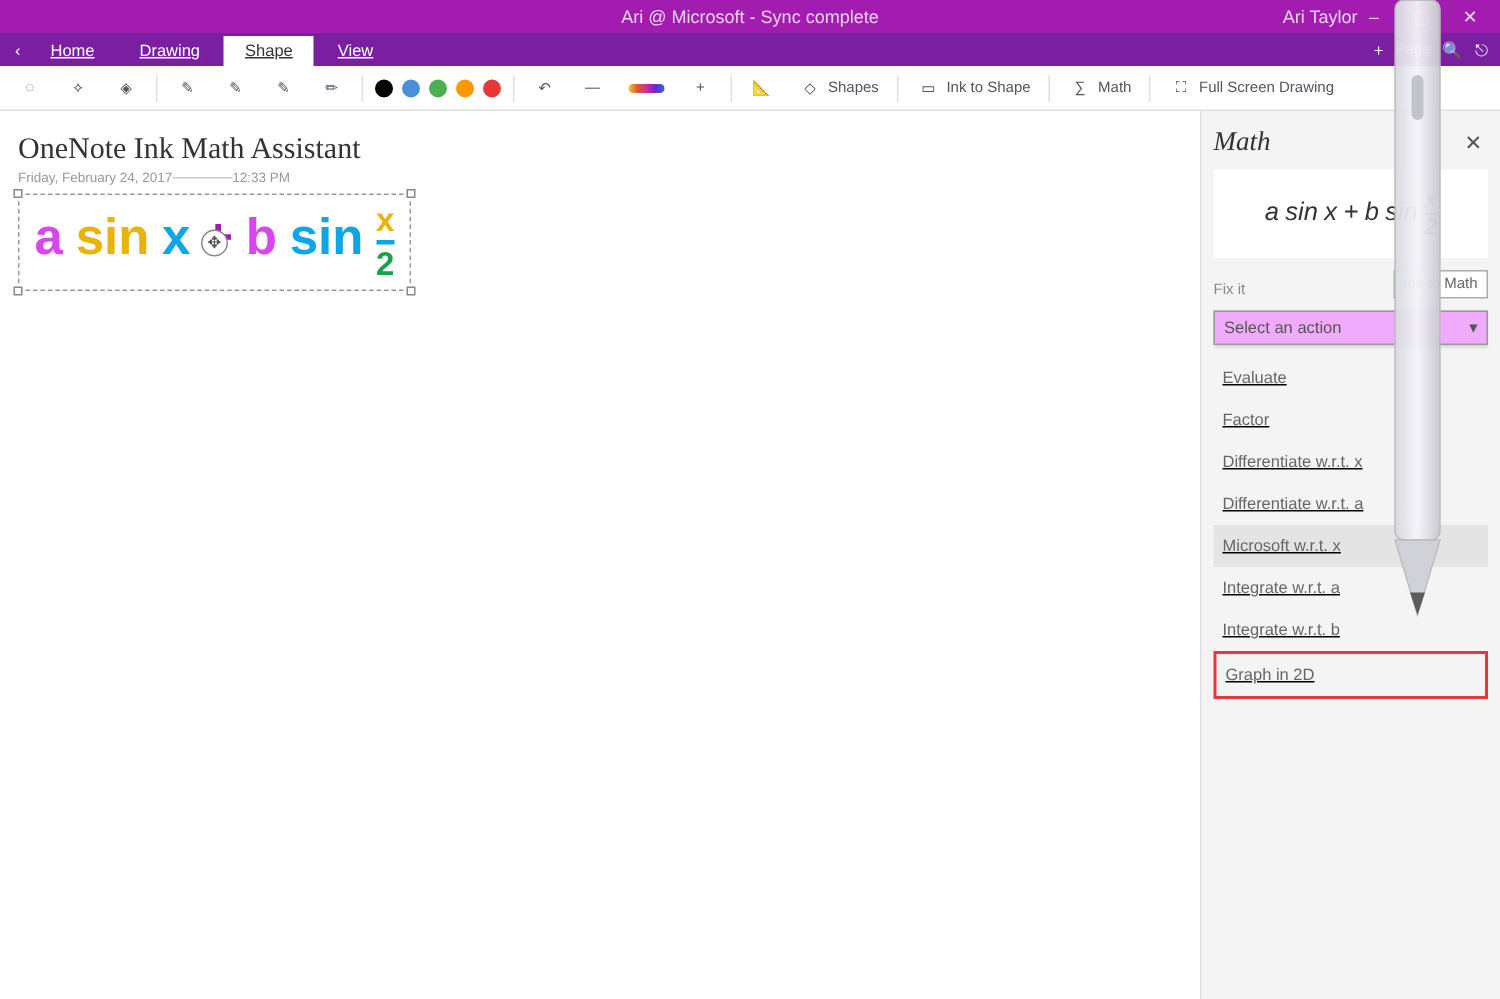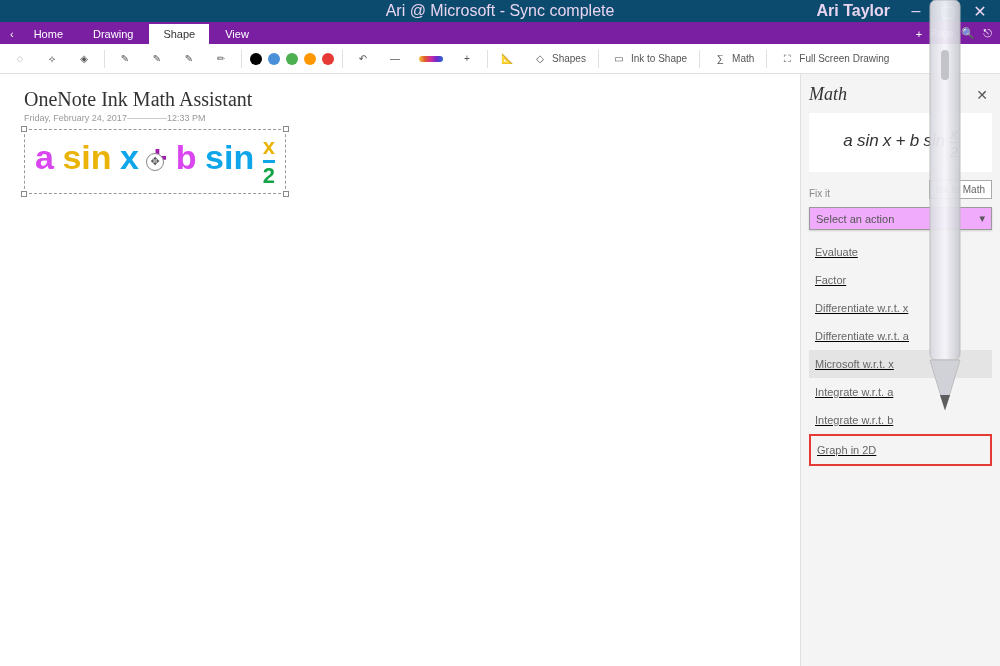--- a/index.html
+++ b/index.html
@@ -1,43 +1,43 @@
 <!DOCTYPE html>
 <html><head>
 <meta charset="utf-8">
 <style>
   * { box-sizing: border-box; margin: 0; padding: 0; font-family: "Segoe UI", Arial, sans-serif; }
   body { width: 1000px; height: 666px; background: #fff; overflow: hidden; position: relative; }
 
   
-  .titlebar { background: #0c4a6e; height: 22px; display: flex; align-items: center; color: #e8d5f0; font-size: 16px; position: relative; }
+  .titlebar { background: #a21caf; height: 22px; display: flex; align-items: center; color: #e8d5f0; font-size: 12px; position: relative; }
   .titlebar .title { position: absolute; left: 50%; transform: translateX(-50%); }
-  .titlebar .user { position: absolute; right: 110px; font-weight: bold; }
+  .titlebar .user { position: absolute; right: 95px; }
   .titlebar .winbtns { position: absolute; right: 0; display: flex; gap: 8px; padding-right: 8px; }
   .titlebar .winbtn { width: 24px; height: 18px; display: flex; align-items: center; justify-content: center; cursor: pointer; }
 
   
   .menubar { background: #7b1fa2; height: 22px; display: flex; align-items: flex-end; padding-left: 10px; gap: 2px; color: #fff; font-size: 11px; }
   .back { margin-right: 4px; padding-bottom: 4px; cursor: pointer; }
-  .menutab { padding: 4px 14px; cursor: pointer; }
+  .menutab { padding: 4px 14px; cursor: pointer; text-decoration: underline; }
   .menutab.active { background: #fff; color: #333; }
   .menubar .right { margin-left: auto; display: flex; align-items: center; gap: 8px; padding-right: 8px; padding-bottom: 4px; }
   .pagebtn { font-size: 10px; }
 
   
   .ribbon { background: #fff; border-bottom: 1px solid #e0e0e0; height: 30px; display: flex; align-items: center; padding: 0 8px; gap: 8px; font-size: 10px; color: #555; }
   .ribbon .sep { width: 1px; height: 18px; background: #e0e0e0; }
   .rbtn { display: flex; align-items: center; gap: 4px; padding: 2px 4px; cursor: pointer; }
   .ricon { width: 16px; height: 16px; display: flex; align-items: center; justify-content: center; }
   .swatch { width: 12px; height: 12px; border-radius: 50%; cursor: pointer; }
   .rainbow { width: 24px; height: 6px; border-radius: 3px; background: linear-gradient(90deg,#f4c542,#e05a2a,#d02aa0,#6a2ad0,#2a6ad0); }
 
   
   .workspace { position: absolute; top: 74px; left: 0; right: 0; bottom: 0; display: flex; }
-  .canvas { flex: 1; padding: 14px 24px; position: relative; }
+  .canvas { flex: 1; padding: 14px 12px; position: relative; }
   .pagetitle { font-family: "Segoe Script","Comic Sans MS",cursive; font-size: 20px; color: #333; }
   .meta { font-size: 9px; color: #999; margin-top: 2px; display: flex; align-items: center; gap: 0; }
   .meta .line { flex: 0 0 40px; height: 1px; background: #ccc; }
 
   .inkbox { margin-top: 6px; border: 1px dashed #999; padding: 6px 10px; display: inline-block; position: relative; }
   .inkbox .handle { position: absolute; width: 6px; height: 6px; background: #fff; border: 1px solid #888; }
   .inkbox .h-tl{top:-4px;left:-4px}.inkbox .h-tr{top:-4px;right:-4px}.inkbox .h-bl{bottom:-4px;left:-4px}.inkbox .h-br{bottom:-4px;right:-4px}
   .inkbox .move { position: absolute; top: 50%; left: 50%; transform: translate(-50%,-50%); width: 18px; height: 18px; border: 1px solid #888; border-radius: 50%; background: #fff; font-size: 11px; display:flex;align-items:center;justify-content:center;color:#555;}
   .ink { font-family: "Bradley Hand","Segoe Script","Comic Sans MS",cursive; font-size: 34px; font-weight: bold; white-space: nowrap; }
   .ink .c1{color:#d946ef}.ink .c2{color:#f97316}.ink .c3{color:#eab308}.ink .c4{color:#16a34a}.ink .c5{color:#0ea5e9}.ink .c6{color:#6366f1}.ink .c7{color:#a21caf}.ink .c8{color:#ea580c}

